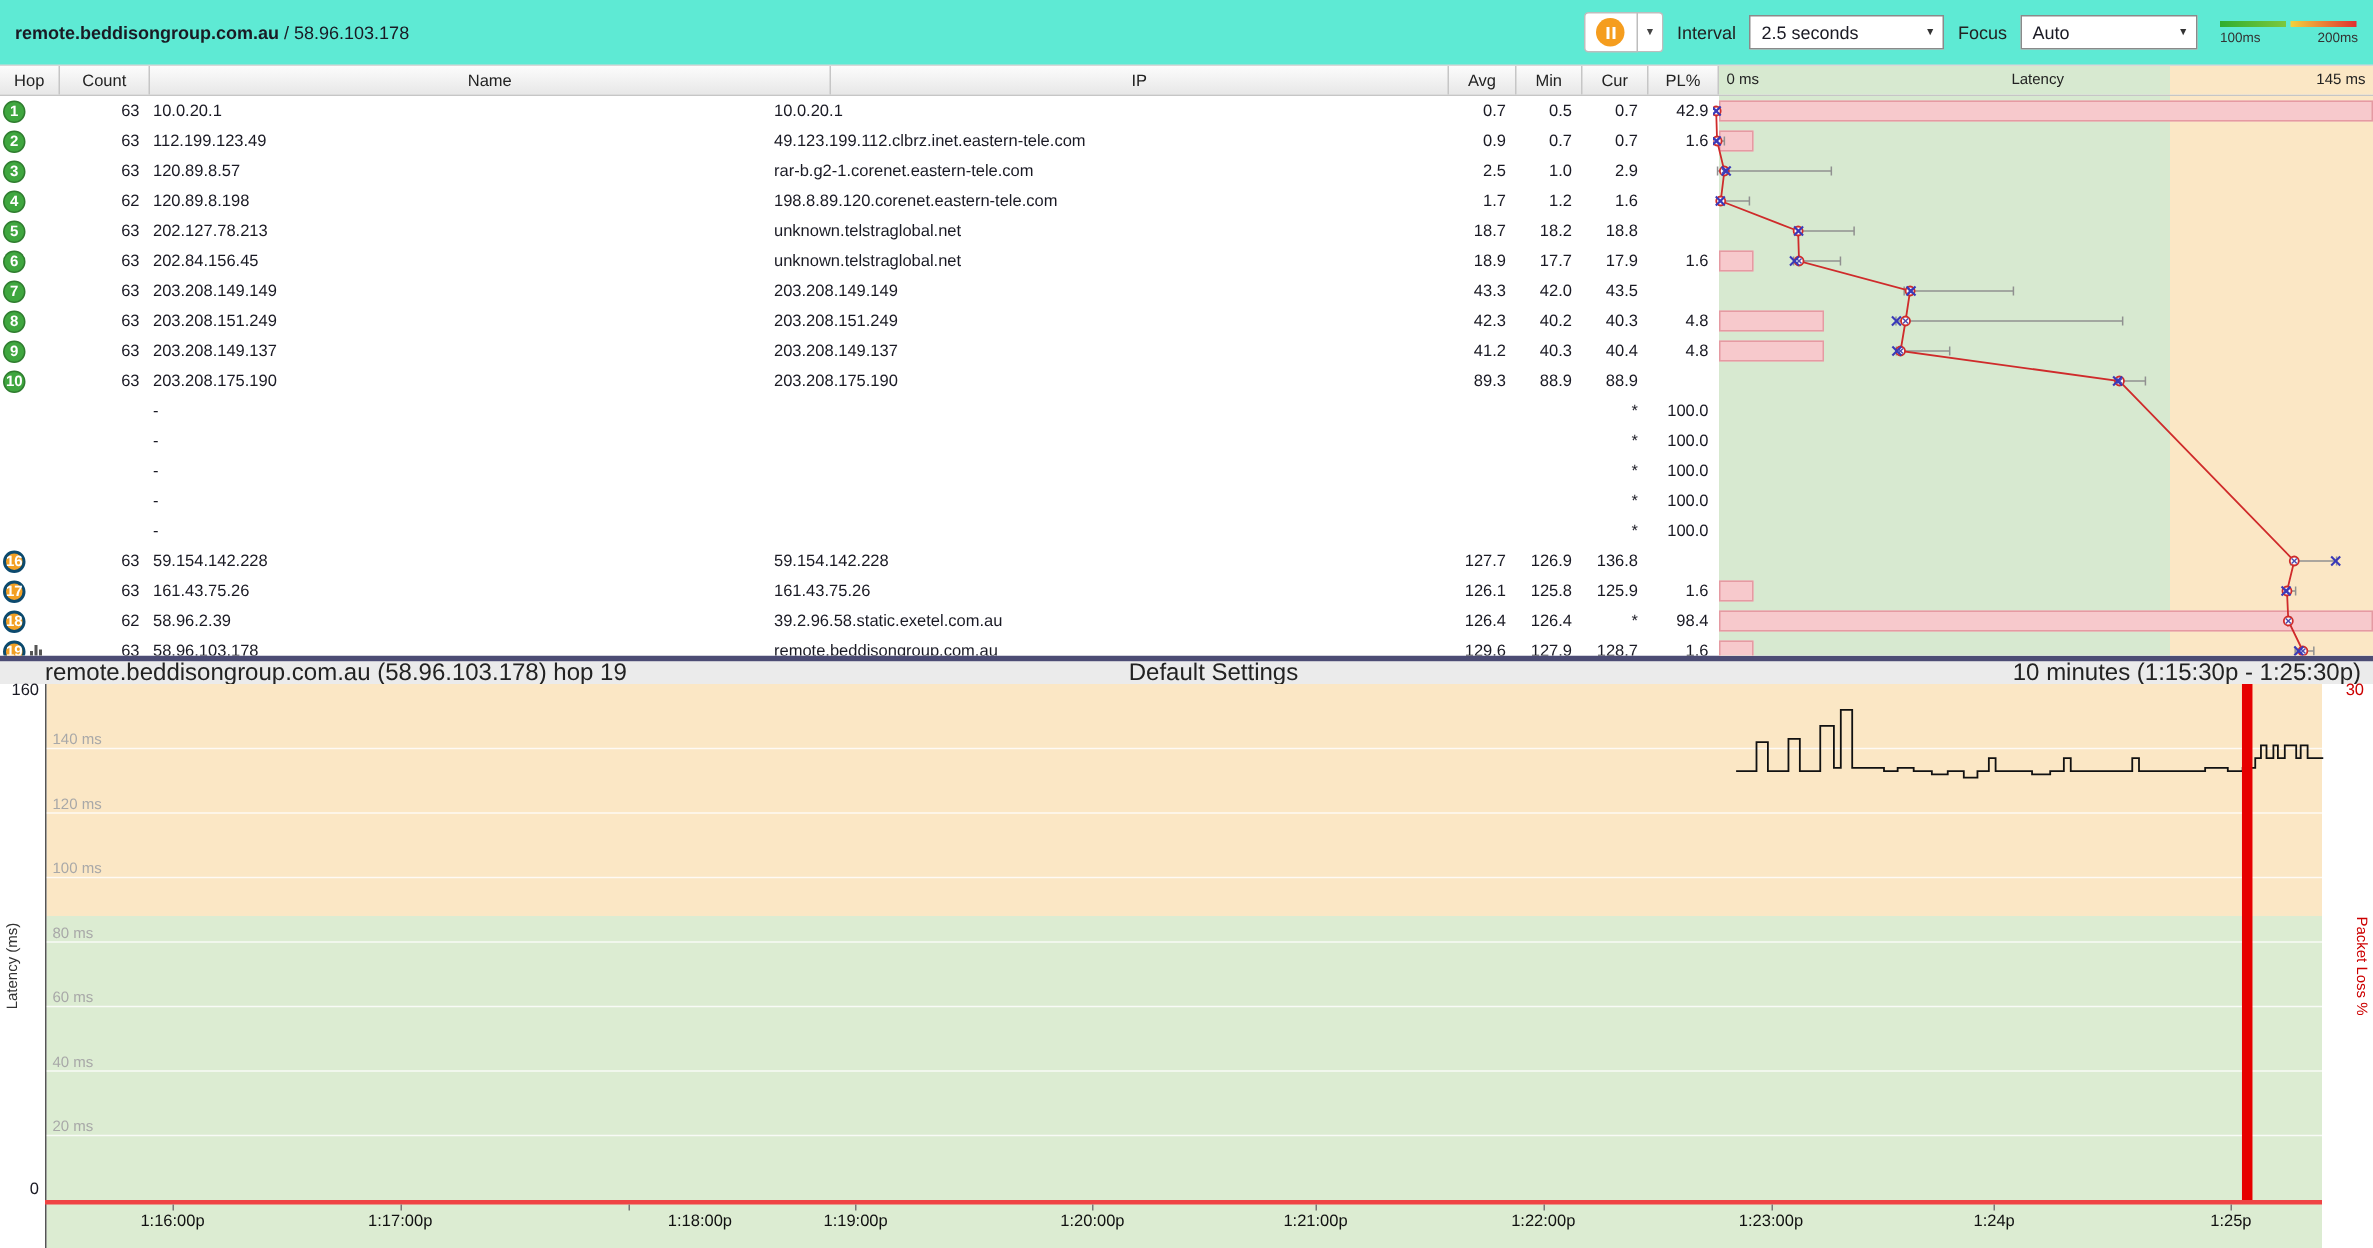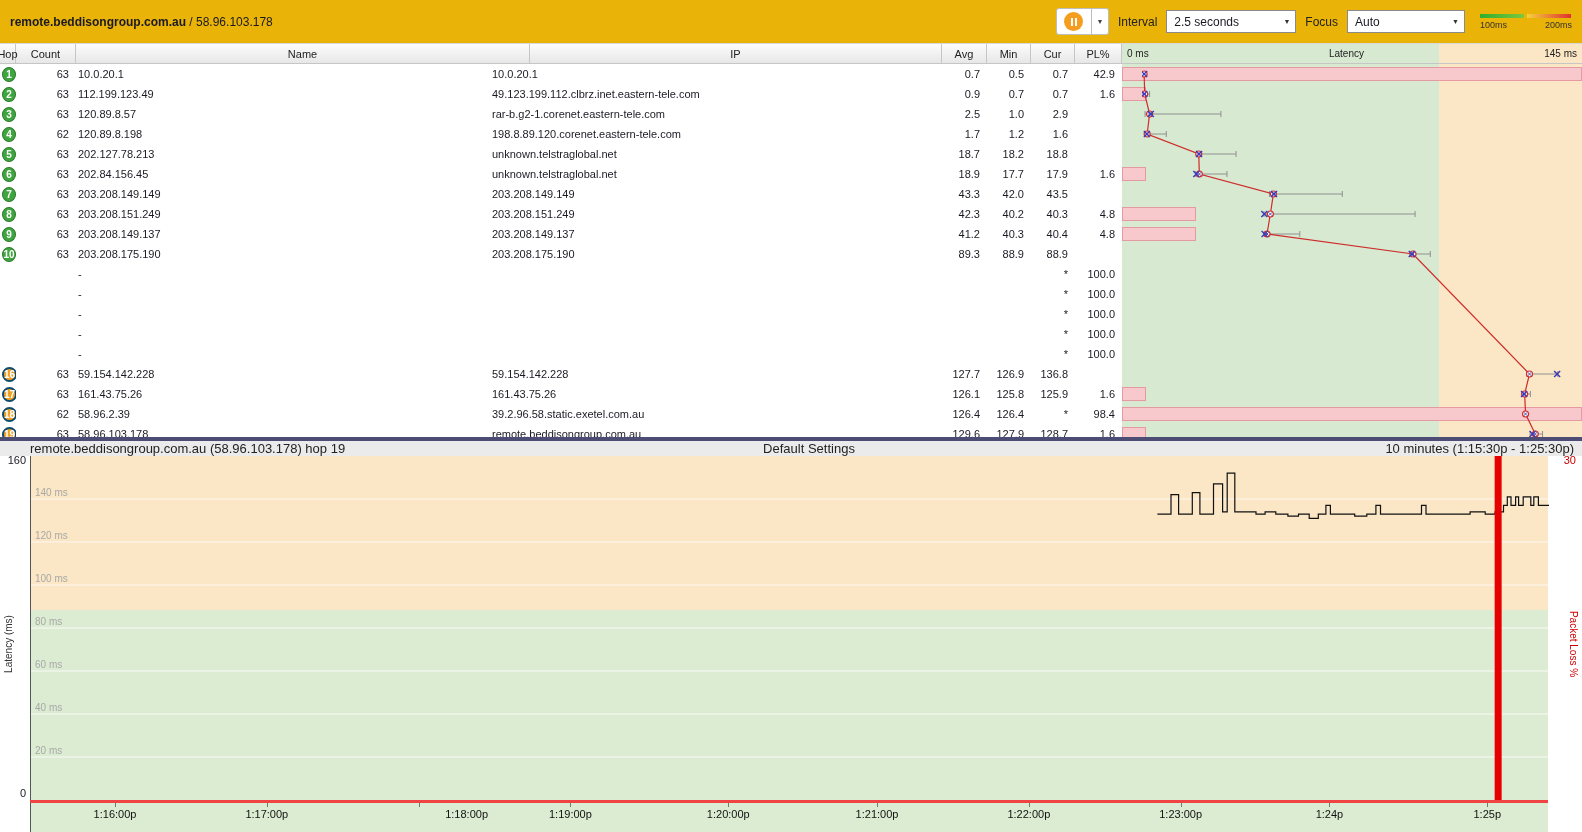--- a/index.html
+++ b/index.html
@@ -1,20 +1,20 @@
 <!DOCTYPE html>
 <html><head>
 <meta charset="utf-8">
 <style>
   * { box-sizing: border-box; margin: 0; padding: 0; }
   html,body { width:1582px; height:832px; overflow:hidden; background:#fff;
               font-family:"Liberation Sans", sans-serif; color:#1a1a24; }
 
   
-  .toolbar { height:44px; background:#eab308; border-bottom:1px solid #d8d8d8;
+  .toolbar { height:44px; background:#5eead4; border-bottom:1px solid #d8d8d8;
              display:flex; align-items:center; padding:0 10px; }
   .target-title { flex:1; font-size:12px; }
   .target-title .host { font-weight:bold; }
   .toolbar-right { display:flex; align-items:center; gap:9px; }
   .pause-group { display:flex; }
   .pause-btn { width:36px; height:27px; background:#fff; border:1px solid #bdbdbd;
                border-radius:3px 0 0 3px; display:flex; align-items:center; justify-content:center; cursor:pointer; }
   .pause-circle { width:19px; height:19px; border-radius:50%; background:#f59d1e;
                   display:flex; align-items:center; justify-content:center; gap:2px; }
   .pause-circle i { display:block; width:2px; height:8px; background:#fff; }
@@ -30,21 +30,21 @@
   .legend-strips { display:flex; gap:3px; }
   .legend-strips .strip-green { width:44px; height:4px; background:linear-gradient(to right,#2fae2f,#7cc83e); }
   .legend-strips .strip-red { width:44px; height:4px; background:linear-gradient(to right,#f5d23c,#e03030); }
   .legend-labels { display:flex; justify-content:space-between; font-size:9px; color:#333; }
 
   
   .grid-header { height:20px; display:flex; font-size:11px; color:#222;
                  background:linear-gradient(#fcfcfc,#e7e7e7); border-bottom:1px solid #c6c6c6; }
   .grid-header .hc { display:flex; align-items:center; justify-content:center;
                      border-right:1px solid #c6c6c6; height:100%; }
-  .c-hop { width:16px; } .c-count { width:60px; } .c-ip { width:412px; } .c-name { width:454px; }
+  .c-hop { width:40px; } .c-count { width:60px; } .c-ip { width:412px; } .c-name { width:454px; }
   .c-avg { width:45px; } .c-min { width:44px; } .c-cur { width:44px; } .c-pl { width:47px; }
   .c-lat { flex:1; }
   .lat-scale-bg { background:linear-gradient(to right,#d7e9d0 0%,#d7e9d0 68.97%,#fbe7c5 68.97%,#fbe7c5 100%); }
   .hc.c-lat { border-right:none; justify-content:space-between; padding:0 5px; font-size:10px; }
 
   .grid-body { position:relative; height:373px; overflow:hidden; font-size:11px; background:#fff; }
   .row { display:flex; height:20px; align-items:center; }
   .row .c { height:100%; display:flex; align-items:center; overflow:hidden; white-space:nowrap; }
   .row .num { justify-content:flex-end; padding-right:7px; }
   .row .c-ip { padding-left:2px; } .row .c-name { padding-left:4px; }
@@ -55,21 +55,21 @@
   .chart-icon { display:flex; align-items:flex-end; gap:1px; margin-left:3px; height:10px; }
   .chart-icon i { display:block; width:2px; background:#555; }
   .chart-icon i:nth-child(1){height:5px;} .chart-icon i:nth-child(2){height:9px;} .chart-icon i:nth-child(3){height:6px;}
   .row .c-lat { position:relative; }
   .pl-bar { position:absolute; left:0; top:3px; bottom:3px; background:#f7c9cc; border:1px solid #e59aa2; }
   #lat-svg { position:absolute; left:1142px; top:0; width:440px; height:380px; pointer-events:none; }
 
   .splitter { height:4px; background:#4c4c74; cursor:row-resize; }
 
   
-  .tl-header { height:15px; background:#ebebeb; position:relative; font-size:13px; color:#222;
+  .tl-header { height:15px; background:#ebebeb; position:relative; font-size:16px; color:#222;
                display:flex; align-items:center; }
   .tl-header .left { padding-left:30px; }
   .tl-header .center { position:absolute; left:0; right:0; text-align:center;padding-left:36px; }
   .tl-header .right { position:absolute; right:8px; }
   .tl-wrap { position:relative; height:376px; background:#fff; }
   .tl-plot { position:absolute; left:30px; right:34px; top:0; height:412px;
              border-left:1px solid #555;
              background:linear-gradient(to bottom,#fbe7c5 0%,#fbe7c5 37.5%,#dcecd2 37.5%,#dcecd2 100%); }
   .tl-plot svg { position:absolute; inset:0; }
   .y-top { position:absolute; left:0; top:-2px; width:26px; text-align:right; font-size:11px; }

